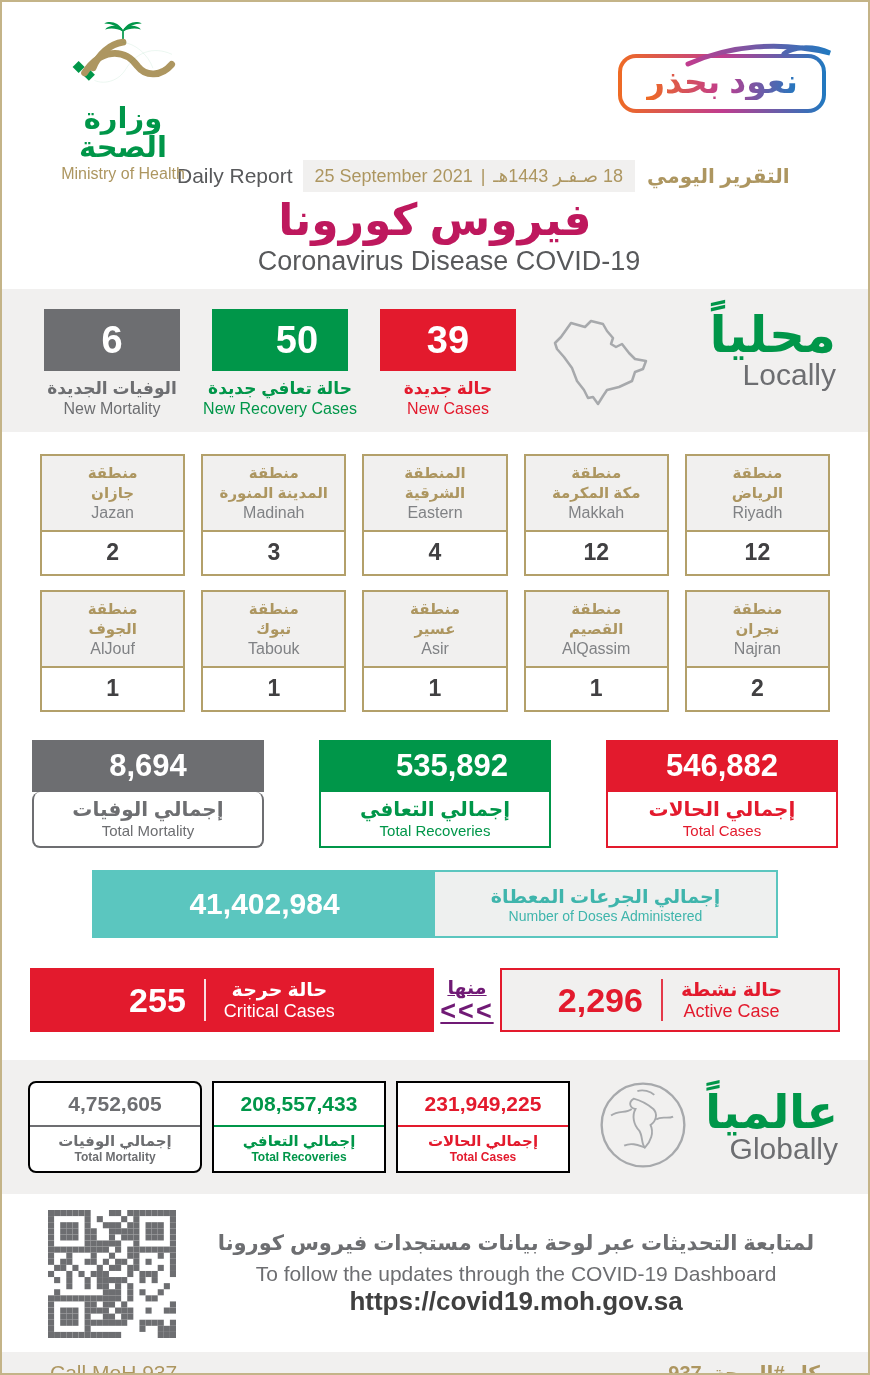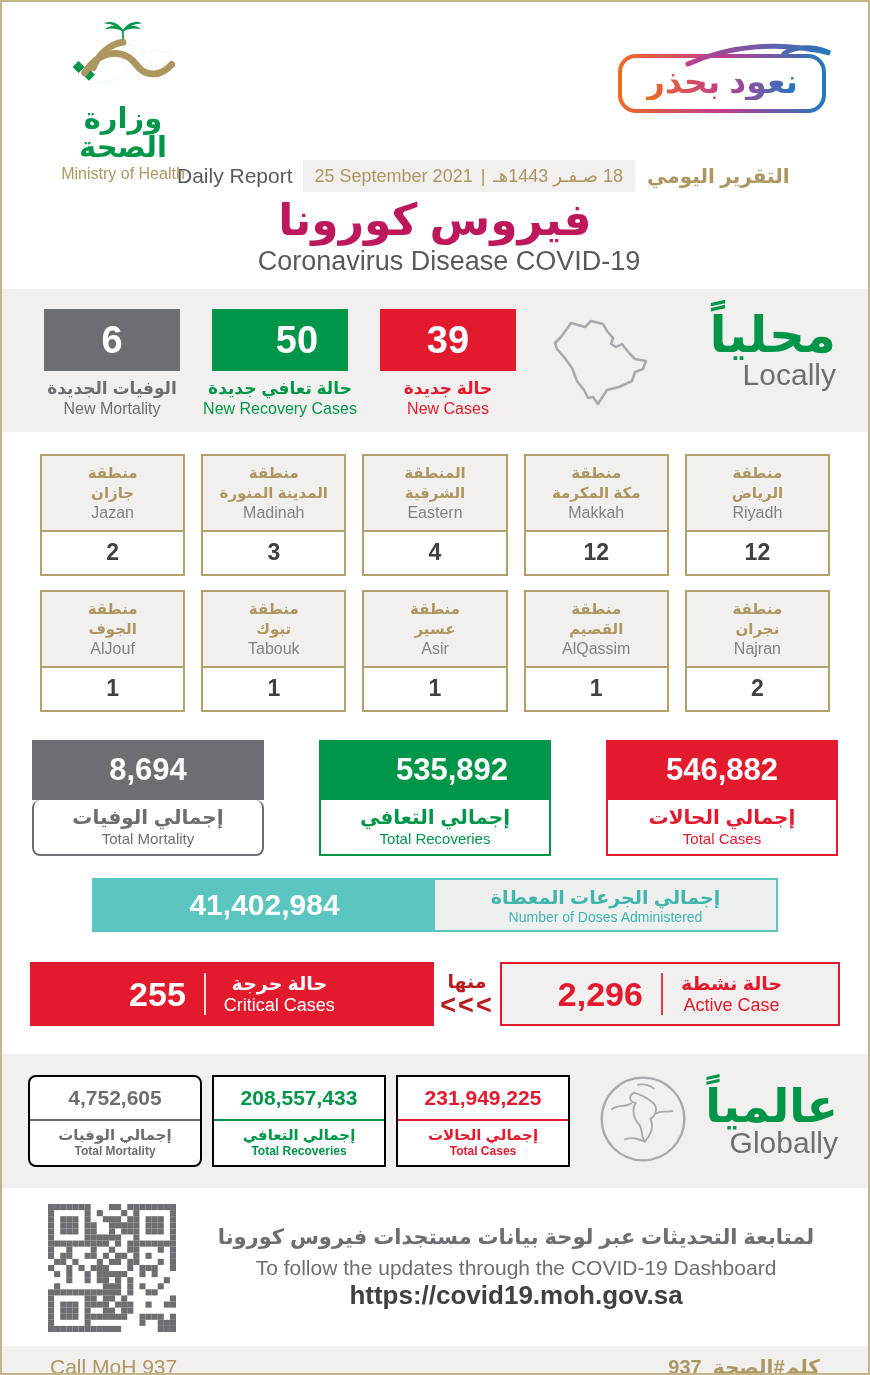--- a/index.html
+++ b/index.html
@@ -56,46 +56,46 @@
   .region-row { display:flex; gap:16px; margin-bottom:14px; }
   .region-box { flex:1; border:2px solid #b3a06a; background:#fff; text-align:center; }
   .region-head { background:#f1f0ef; border-bottom:2px solid #b3a06a; padding:7px 2px 5px; height:76px; }
   .region-ar { color:#ad9660; font-weight:bold; font-size:15px; line-height:1.3; direction:rtl; }
   .region-en { color:#808285; font-size:16px; margin-top:2px; }
   .region-value { color:#414042; font-weight:bold; font-size:23px; padding:7px 0 8px; }
 
   
   .totals { margin:28px 30px 0; display:flex; justify-content:space-between; }
   .total-box { width:232px; text-align:center; }
-  .total-head { height:60px; color:#fff; font-size:31px; font-weight:bold;
+  .total-head { height:52px; color:#fff; font-size:31px; font-weight:bold;
                 display:flex; align-items:center; justify-content:center; }
   .total-body { border:2px solid; border-top:none; padding:5px 0 7px; }
   .b-gray { border-color:#6d6e71;border-radius:8px; } .b-green { border-color:#009649; } .b-red { border-color:#e31a2d; }
   .total-ar { font-size:20px; font-weight:bold; direction:rtl; }
   .total-en { font-size:15px; margin-top:1px; }
 
   
-  .doses { margin:22px 90px 0; display:flex; border:2px solid #5bc6bf; height:54px; }
+  .doses { margin:22px 90px 0; display:flex; border:2px solid #5bc6bf; height:68px; }
   .doses-value { flex:1; background:#5bc6bf; color:#fff; font-size:30px; font-weight:bold;
                  display:flex; align-items:center; justify-content:center; }
   .doses-label { flex:1; background:#eef0ef; color:#3fb5ac; display:flex; flex-direction:column;
                  align-items:center; justify-content:center; }
   .doses-ar { font-size:19px; font-weight:bold; direction:rtl; }
   .doses-en { font-size:14px; }
 
   
   .crit-row { margin:22px 28px 0; display:flex; align-items:center; }
   .crit-box { width:404px; height:64px; background:#e31a2d; color:#fff;
               display:flex; align-items:center; justify-content:center; gap:18px; }
   .crit-box .num { font-size:34px; font-weight:bold; }
   .vdiv { width:2px; height:42px; background:currentColor; opacity:.85; }
   .pair { text-align:center; }
   .pair .ar { font-size:19px; font-weight:bold; direction:rtl; }
   .pair .en { font-size:18px; }
-  .minha { margin:16px auto; text-align:center; color:#b91c1c; }
+  .minha { margin:16px auto; text-align:center; color:#701a75;text-decoration:underline; }
   .minha-ar { font-size:19px; font-weight:bold; direction:rtl; }
   .minha-arrows { font-size:27px; font-weight:bold; letter-spacing:2px; line-height:.9; }
   .active-box { width:340px; height:64px; border:2px solid #e31a2d; background:#f1f0ef; color:#e31a2d;
                 display:flex; align-items:center; justify-content:center; gap:18px; }
   .active-box .num { font-size:34px; font-weight:bold; }
 
   
   .globally-band { margin-top:20px; padding:18px 26px; display:flex; align-items:center; gap:10px; }
   .gbox { width:174px; background:#fff; border:2px solid; text-align:center; }
   .gbox-value { font-size:21px; font-weight:bold; padding:9px 0; border-bottom:2px solid; border-color:inherit; }

